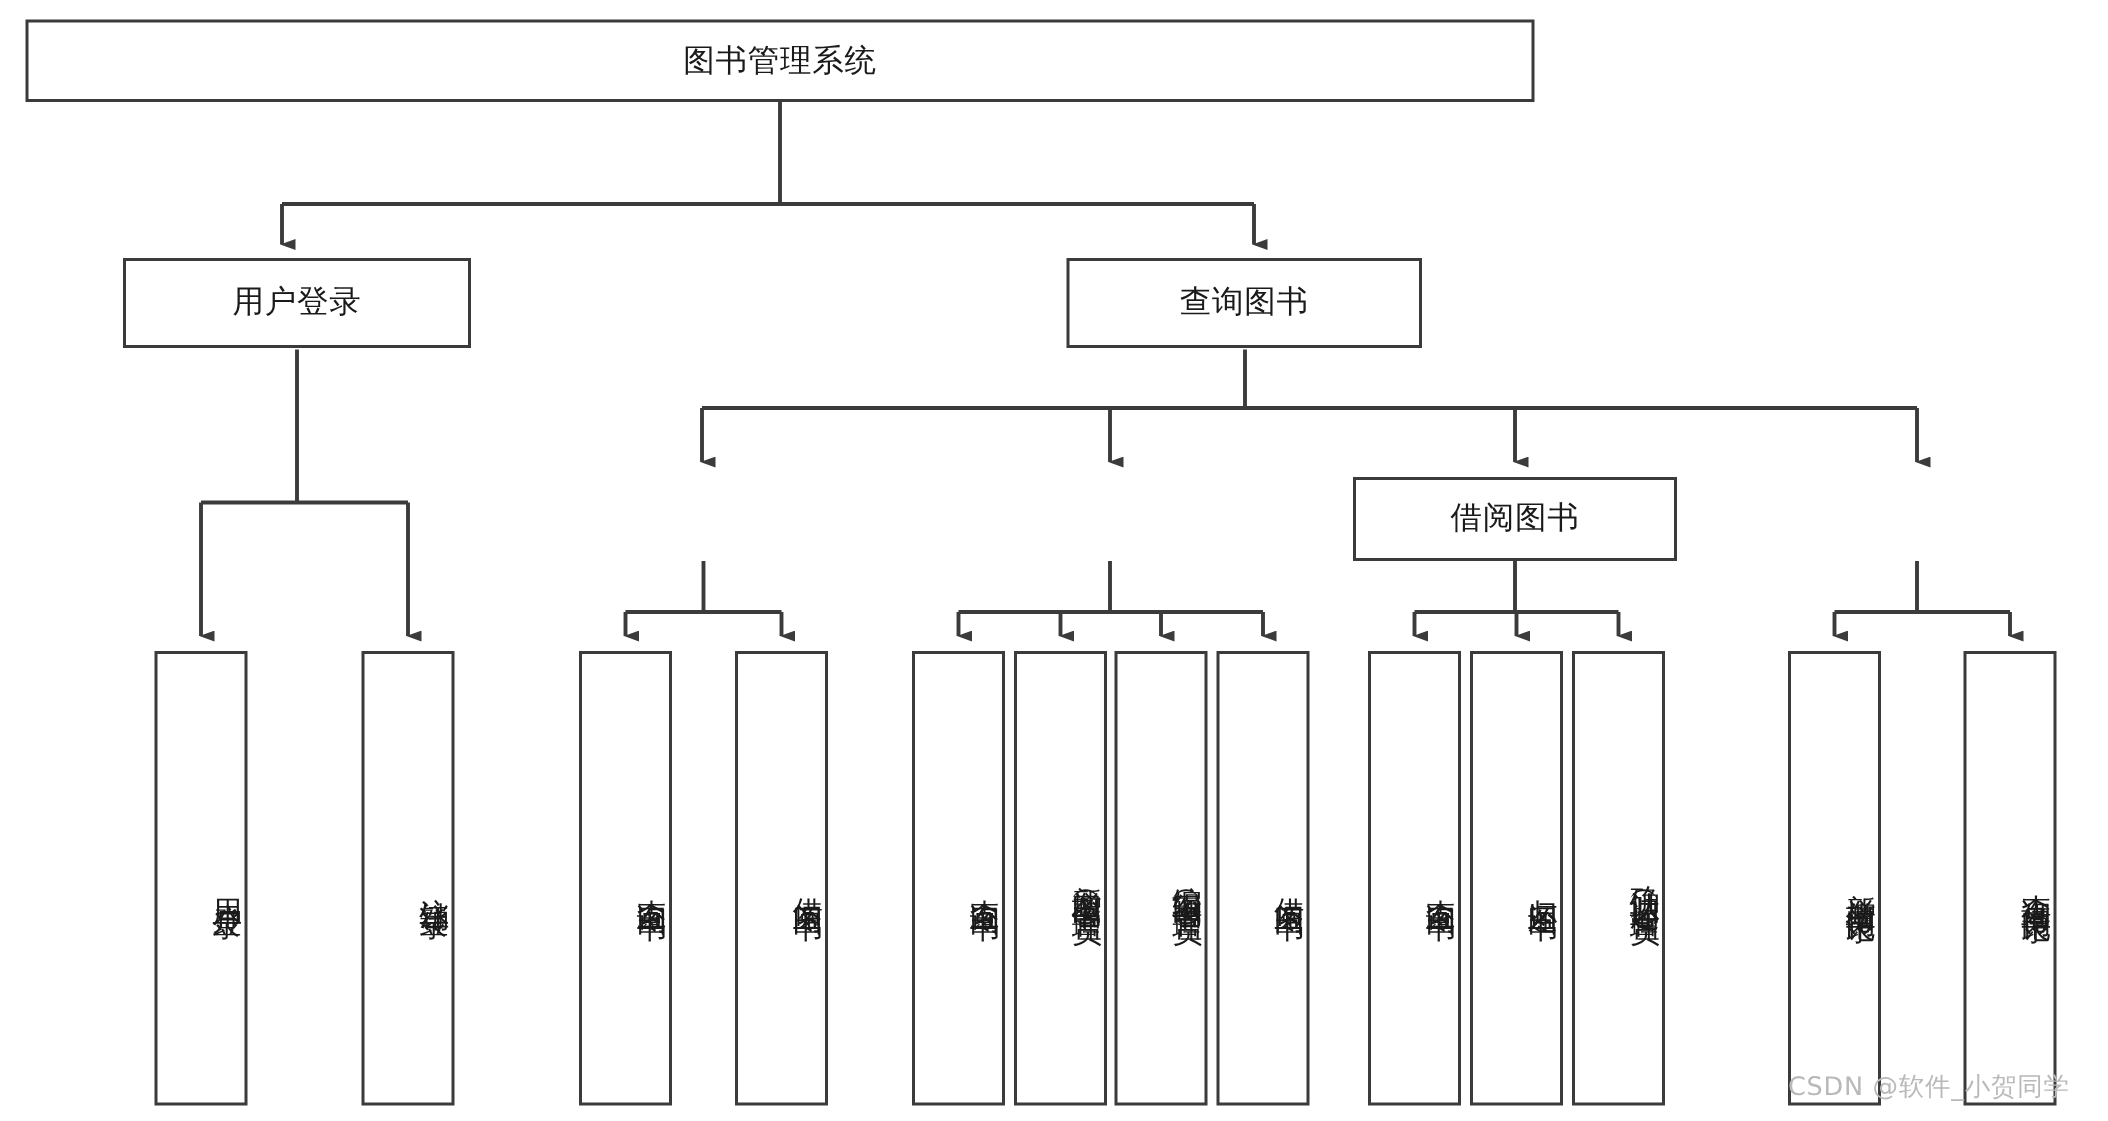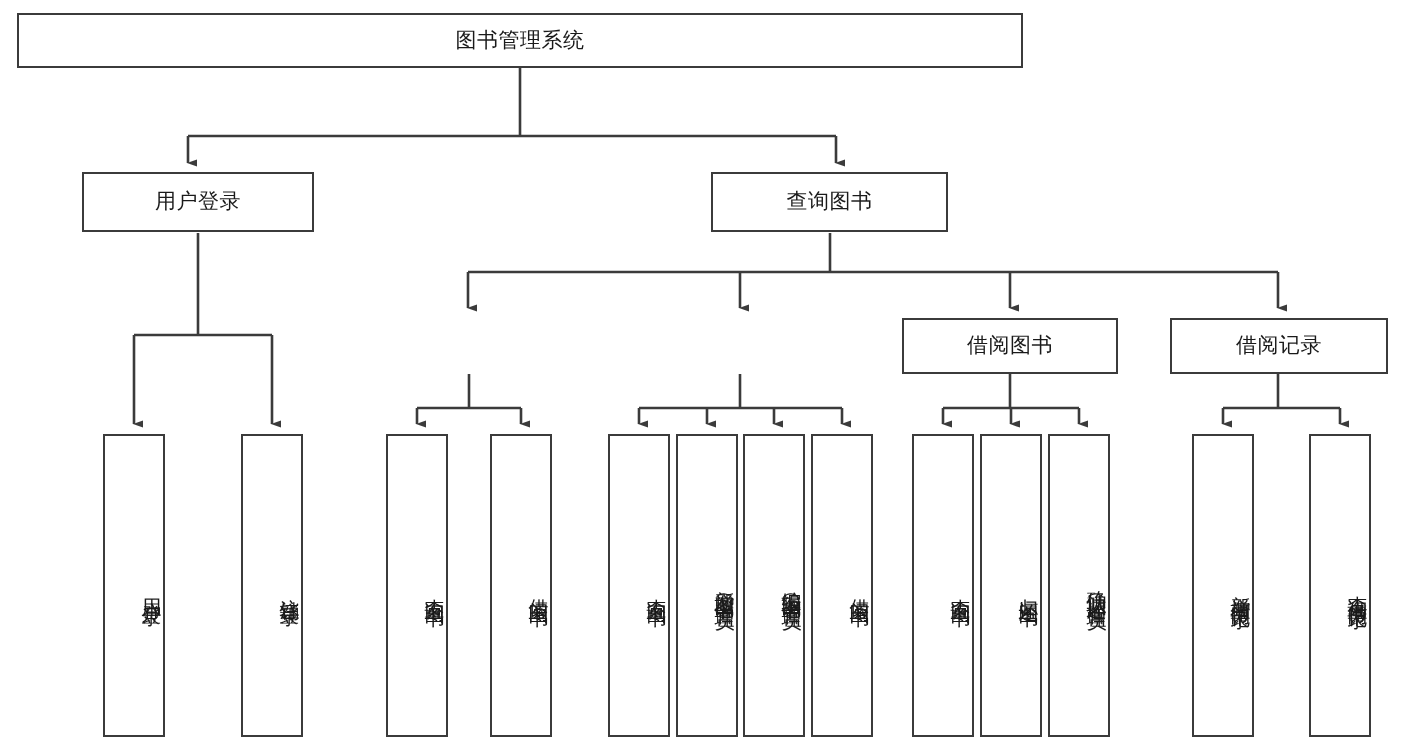--- a/index.html
+++ b/index.html
@@ -115,34 +115,34 @@
       <path d="M1340,408 L1340,424" marker-end="url(#arrowhead)"></path>
     </g>
   </svg>
 
   <div class="node horiz" style="left:17px; top:13px; width:1006px; height:55px;">图书管理系统</div>
 
   <div class="node horiz" style="left:82px; top:172px; width:232px; height:60px;">用户登录</div>
   <div class="node horiz" style="left:711px; top:172px; width:237px; height:60px;">查询图书</div>
 
   <div class="node horiz" style="left:902px; top:318px; width:216px; height:56px;">借阅图书</div>
-  <div class="node horiz" style="left:1170px; top:318px; width:218px; height:56px;">借阅记录</div>
 
   <div class="node vert" style="left:103px; top:434px; width:62px; height:303px;">用户登录</div>
   <div class="node vert" style="left:241px; top:434px; width:62px; height:303px;">注销登录</div>
 
   <div class="node vert" style="left:386px; top:434px; width:62px; height:303px;">查询图书</div>
   <div class="node vert" style="left:490px; top:434px; width:62px; height:303px;">借阅图书</div>
 
   <div class="node vert" style="left:608px; top:434px; width:62px; height:303px;">查询图书</div>
   <div class="node vert" style="left:676px; top:434px; width:62px; height:303px;">新增图书（管理员）</div>
   <div class="node vert" style="left:743px; top:434px; width:62px; height:303px;">编辑图书（管理员）</div>
   <div class="node vert" style="left:811px; top:434px; width:62px; height:303px;">借阅图书</div>
 
   <div class="node vert" style="left:912px; top:434px; width:62px; height:303px;">查询图书</div>
   <div class="node vert" style="left:980px; top:434px; width:62px; height:303px;">归还图书</div>
   <div class="node vert" style="left:1048px; top:434px; width:62px; height:303px;">确认归还（管理员）</div>
 
   <div class="node vert" style="left:1192px; top:434px; width:62px; height:303px;">新增借阅记录</div>
   <div class="node vert" style="left:1309px; top:434px; width:62px; height:303px;">查询借阅记录</div>
 
+  <div class="watermark">CSDN @软件_小贺同学</div>
 
 </div>
 
 </body></html>

